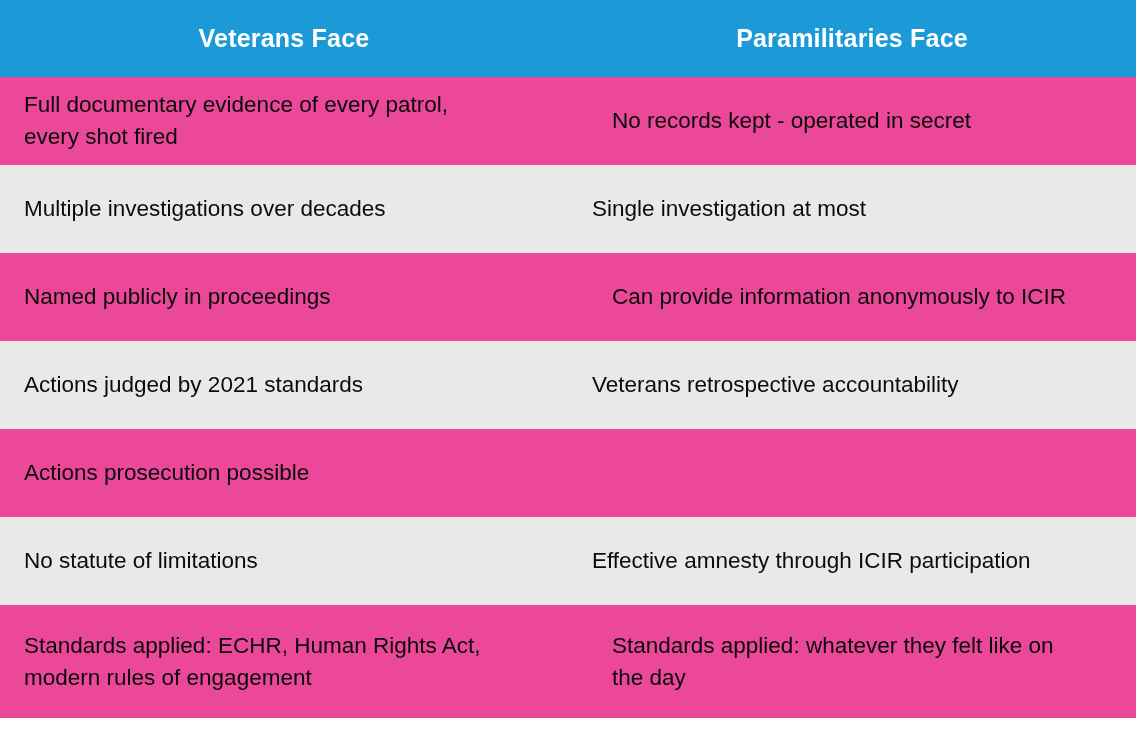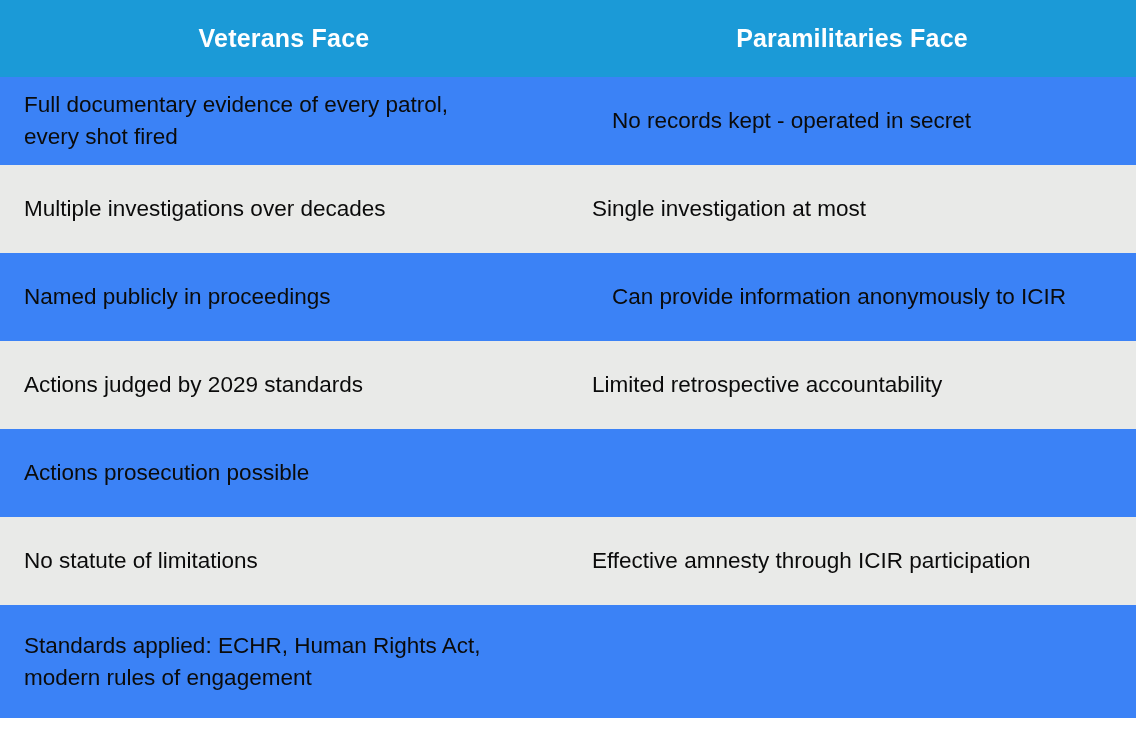--- a/index.html
+++ b/index.html
@@ -55,21 +55,21 @@
   .table-row {
     display: flex;
     width: 100%;
     flex: 0 0 88px;
   }
 
   .table-row.tall {
     flex: 0 0 113px;
   }
 
-  .table-row.shade-green { background: #3b82f6; gap: 40px; }
+  .table-row.shade-green { background: #ec4899; gap: 40px; }
   .table-row.shade-light { background: #e9eae8; align-items: flex-end; }
 
   .body-cell {
     width: 50%;
     height: 100%;
     display: flex;
     align-items: center;
     padding: 0 26px 0 24px;
     color: #0b0b0b;
     font-size: 22.5px;
@@ -121,24 +121,24 @@
       <div class="body-cell">
         <span class="cell-text">Named publicly in proceedings</span>
       </div>
       <div class="body-cell">
         <span class="cell-text">Can provide information anonymously to ICIR</span>
       </div>
     </div>
 
     <div class="table-row shade-light">
       <div class="body-cell">
-        <span class="cell-text">Actions judged by 2029 standards</span>
+        <span class="cell-text">Actions judged by 2021 standards</span>
       </div>
       <div class="body-cell">
-        <span class="cell-text">Limited retrospective accountability</span>
+        <span class="cell-text">Veterans retrospective accountability</span>
       </div>
     </div>
 
     <div class="table-row shade-green">
       <div class="body-cell">
         <span class="cell-text">Actions prosecution possible</span>
       </div>
     </div>
 
     <div class="table-row shade-light">
@@ -148,16 +148,20 @@
       <div class="body-cell">
         <span class="cell-text">Effective amnesty through ICIR participation</span>
       </div>
     </div>
 
     <div class="table-row shade-green tall">
       <div class="body-cell">
         <span class="cell-text">Standards applied: ECHR, Human Rights Act,
 modern rules of engagement</span>
       </div>
+      <div class="body-cell">
+        <span class="cell-text">Standards applied: whatever they felt like on
+the day</span>
+      </div>
     </div>
 
   </div>
 </div>
 
 </body></html>

